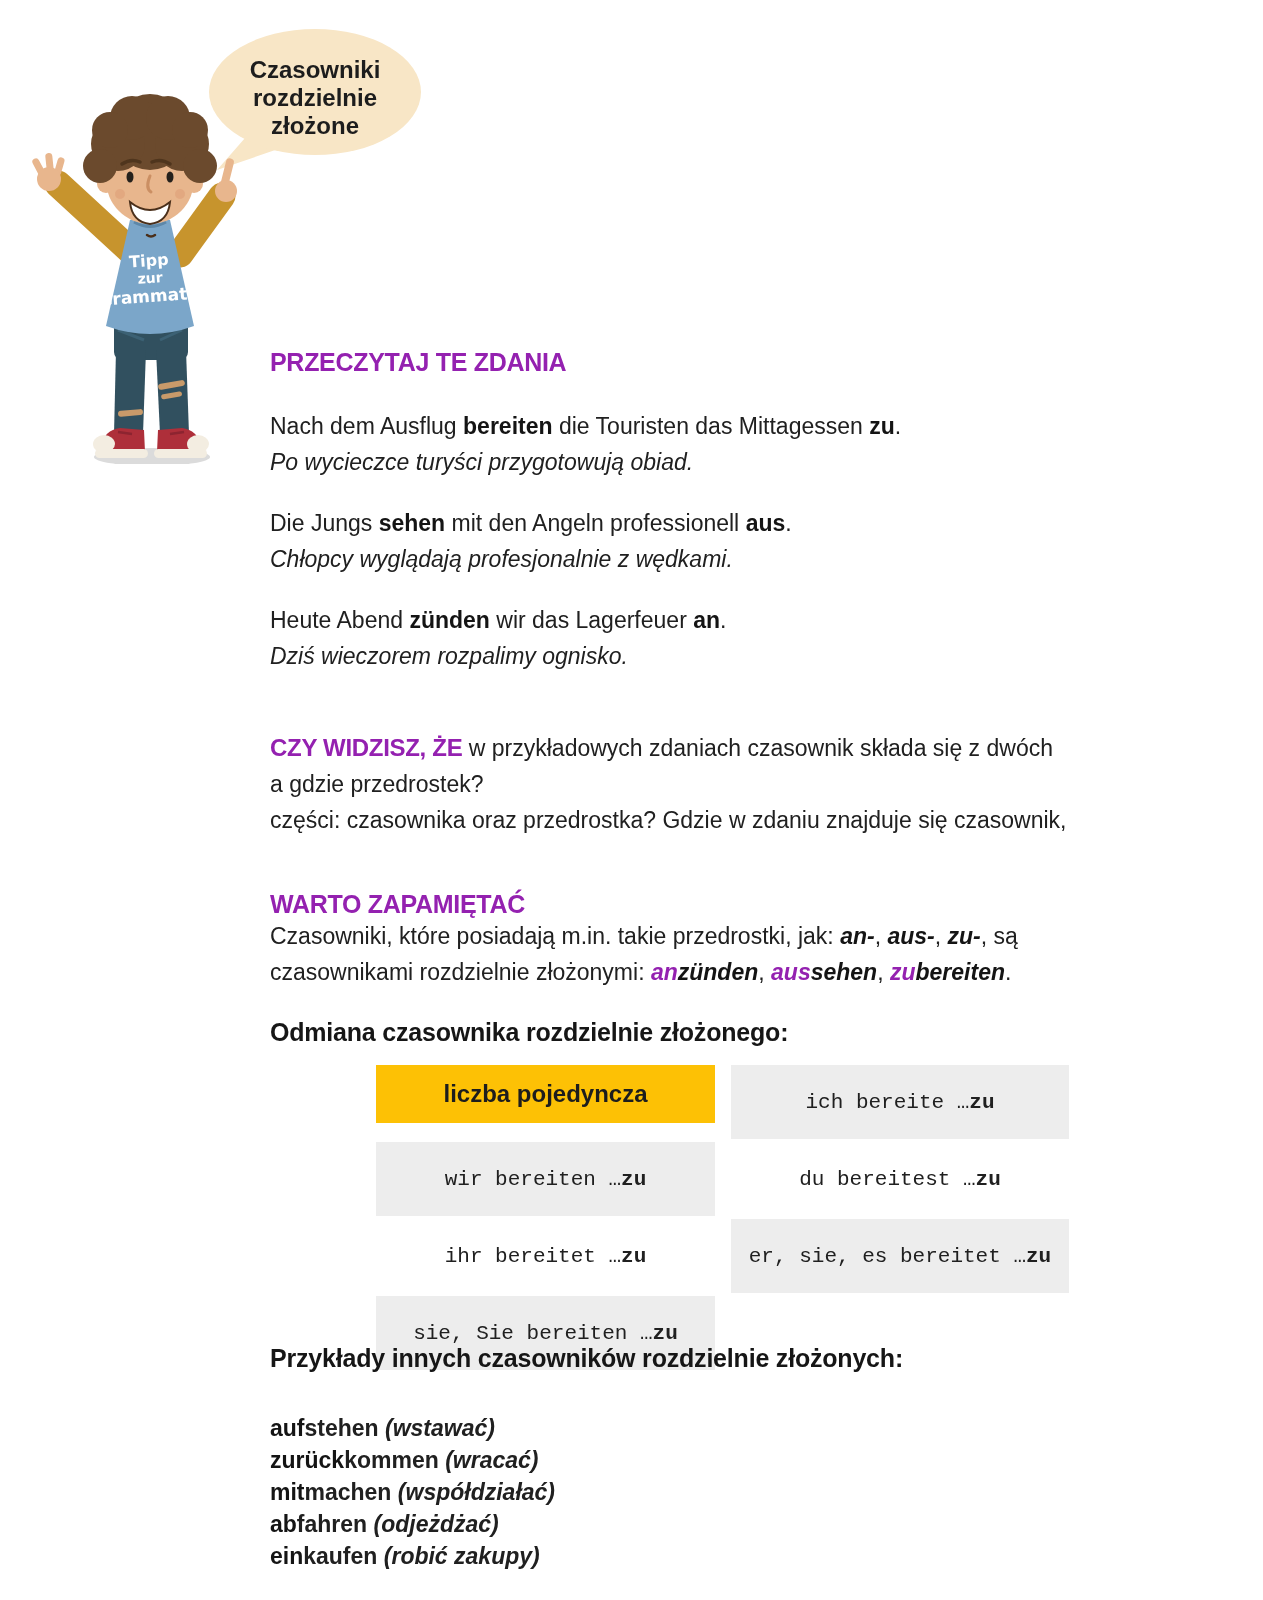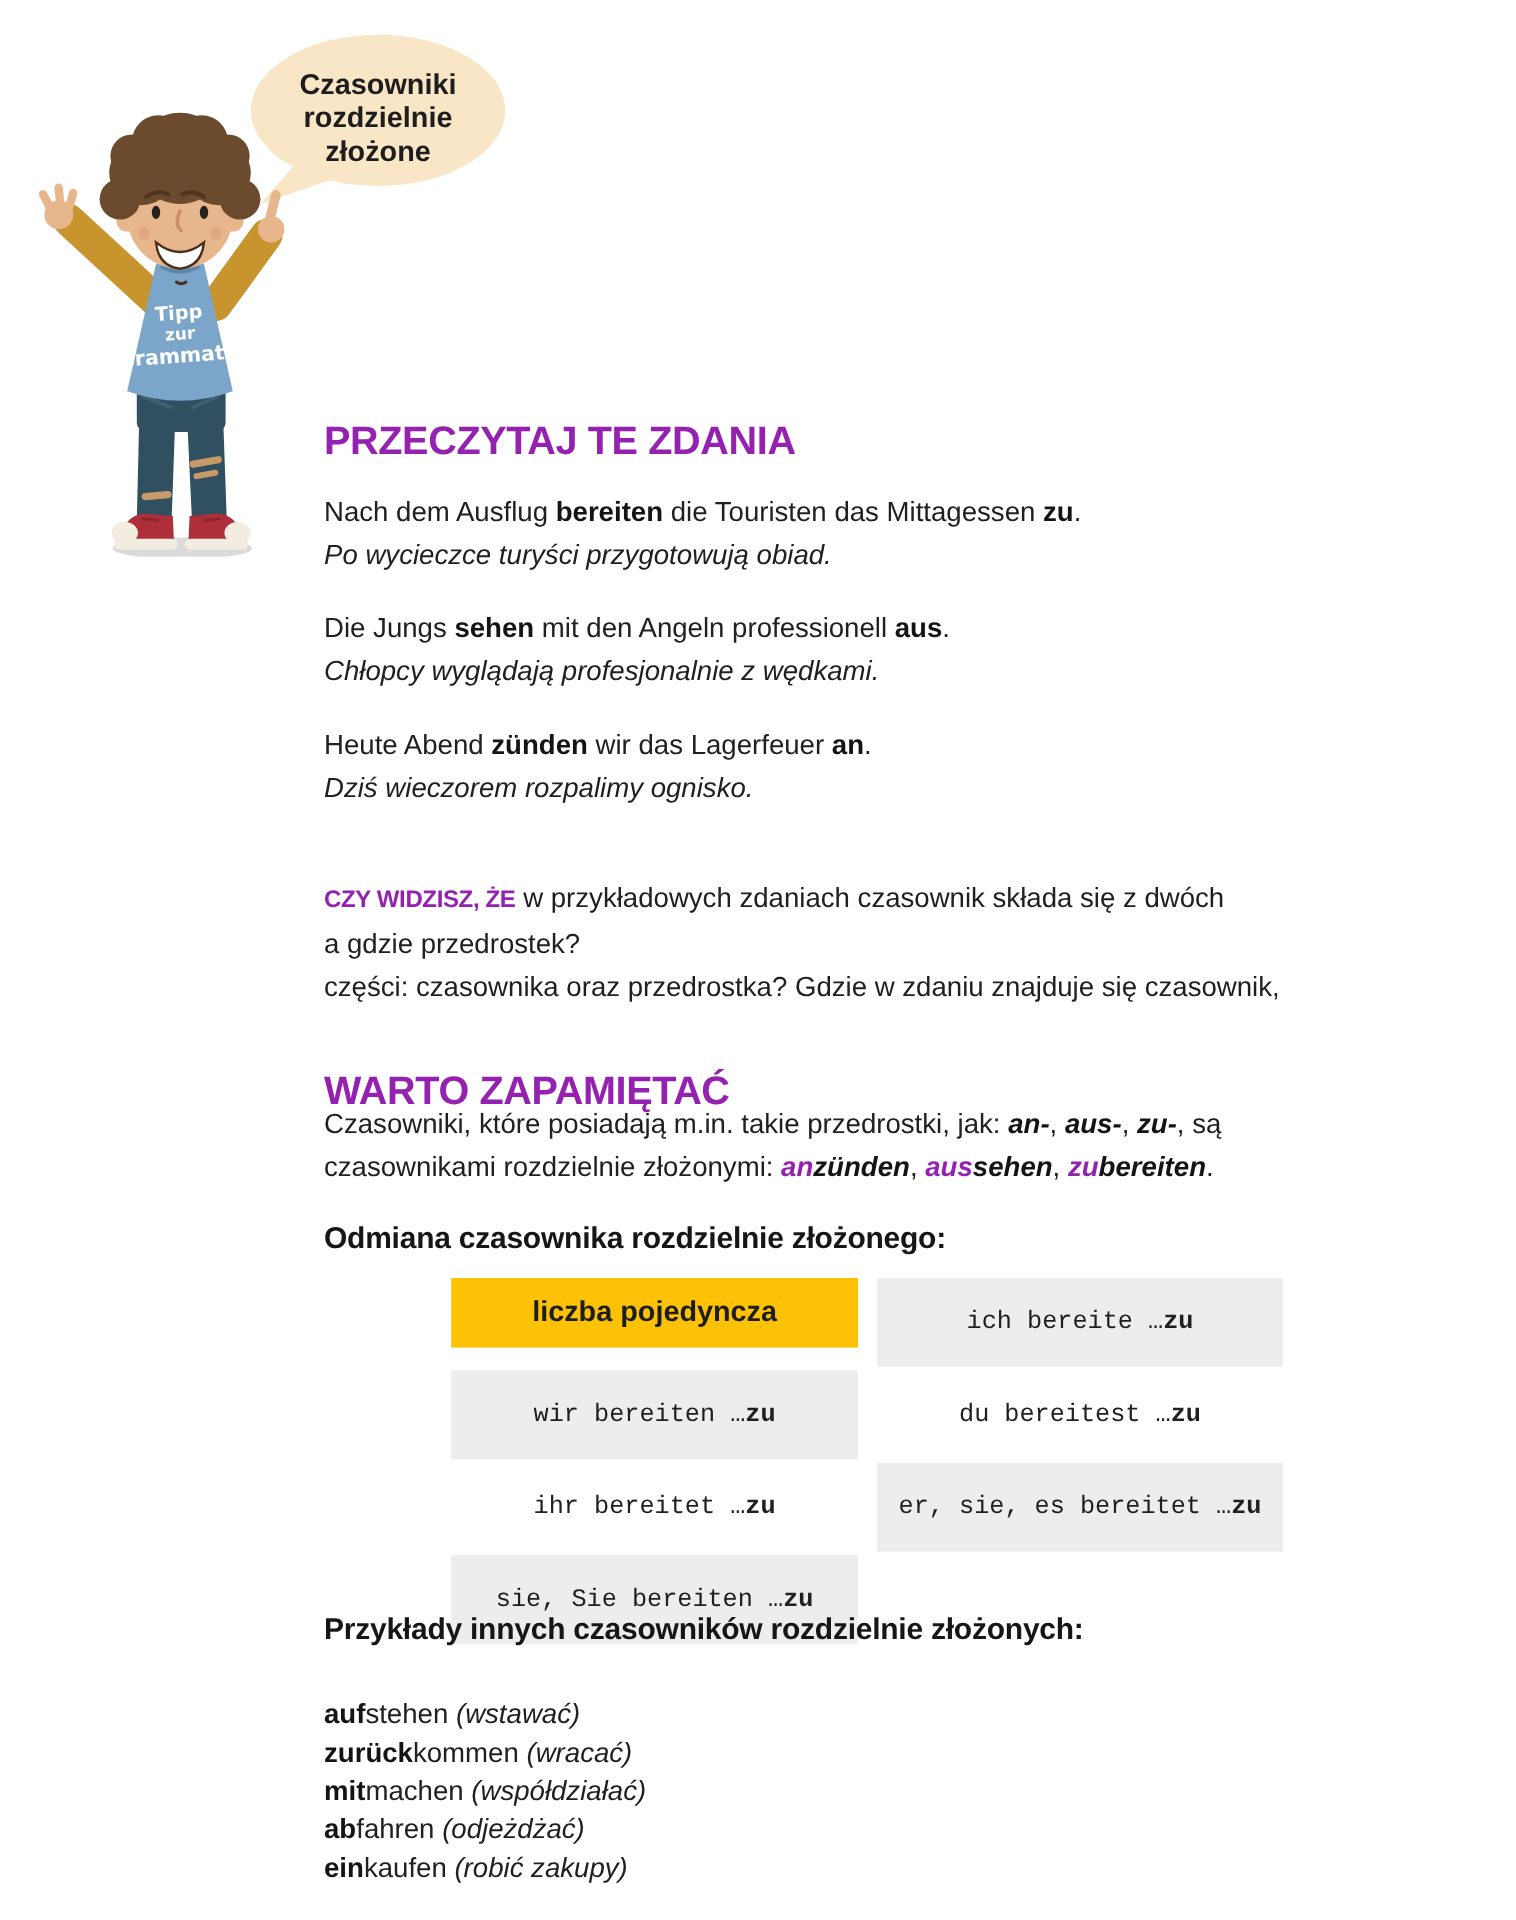--- a/index.html
+++ b/index.html
@@ -1,41 +1,41 @@
 <!DOCTYPE html>
 <html><head>
 <meta charset="utf-8">
 <style>
   html,body{margin:0;padding:0;}
   body{
     width:1263px;height:1600px;position:relative;background:#ffffff;
     font-family:"Liberation Sans", sans-serif;color:#202020;overflow:hidden;
   }
   .abs{position:absolute;left:270px;white-space:nowrap;}
-  .h-purple{color:#9421b0;font-weight:bold;font-size:33px;letter-spacing:-0.3px;}
+  .h-purple{color:#9421b0;font-weight:bold;font-size:25px;letter-spacing:-0.3px;}
   .t23{font-size:23px;line-height:36px;}
   .t23 b{color:#141414;}
   .it{font-style:italic;}
   .bi{font-weight:bold;font-style:italic;color:#141414;}
   .bip{font-weight:bold;font-style:italic;color:#9421b0;}
   .cap-bold{font-weight:bold;font-size:25px;color:#161616;letter-spacing:-0.2px;}
   
   .conj{position:absolute;left:376px;top:1065px;display:grid;
         grid-template-columns:339px 338px;column-gap:16px;row-gap:3px;}
   .cell{display:flex;align-items:center;justify-content:center;white-space:nowrap;}
   .th{background:#fdc105;height:58px;font-weight:bold;font-size:24px;color:#1d1d1d;}
   .td{height:74px;font-size:21px;font-family:Liberation Mono, monospace;}
   .row-gray{background:#ededed;}
   .row-white{background:#ffffff;}
   
   .bubble-svg{position:absolute;left:185px;top:20px;width:260px;height:170px;}
   .boy-svg{position:absolute;left:22px;top:72px;width:248px;height:392px;}
   .bubble-text{font-family:"Liberation Sans",sans-serif;font-weight:bold;font-size:24px;fill:#1d1d1d;}
   .shirt-text{font-family:"DejaVu Sans",sans-serif;font-weight:bold;fill:#ffffff;}
-  .list-block{font-size:23px;line-height:32px;}
+  .list-block{font-size:23px;line-height:32px;font-weight:bold;}
   .list-block b{color:#141414;}
 </style>
 </head>
 <body>
 
 <svg class="bubble-svg" viewBox="0 0 260 170" aria-hidden="true">
   <polygon points="60,118 32,150 102,126" fill="#f8e6c6"></polygon>
   <ellipse cx="130" cy="72" rx="106" ry="63" fill="#f8e6c6"></ellipse>
   <text class="bubble-text" x="130" y="58" text-anchor="middle">Czasowniki</text>
   <text class="bubble-text" x="130" y="86" text-anchor="middle">rozdzielnie</text>
@@ -126,21 +126,21 @@
 <div class="abs t23" style="top:408px"><span>Nach dem Ausflug </span><b>bereiten</b><span> die Touristen das Mittagessen </span><b>zu</b><span>.</span></div>
 <div class="abs t23 it" style="top:444px">Po wycieczce turyści przygotowują obiad.</div>
 
 <div class="abs t23" style="top:505px"><span>Die Jungs </span><b>sehen</b><span> mit den Angeln professionell </span><b>aus</b><span>.</span></div>
 <div class="abs t23 it" style="top:541px">Chłopcy wyglądają profesjonalnie z wędkami.</div>
 
 <div class="abs t23" style="top:602px"><span>Heute Abend </span><b>zünden</b><span> wir das Lagerfeuer </span><b>an</b><span>.</span></div>
 <div class="abs t23 it" style="top:638px">Dziś wieczorem rozpalimy ognisko.</div>
 
 <div class="abs t23" style="top:730px">
-  <div><span class="h-purple" style="font-size:20px">CZY WIDZISZ, ŻE</span><span> w przykładowych zdaniach czasownik składa się z dwóch</span></div>
+  <div><span class="h-purple" style="font-size:24px">CZY WIDZISZ, ŻE</span><span> w przykładowych zdaniach czasownik składa się z dwóch</span></div>
   <div>a gdzie przedrostek?</div>
   <div>części: czasownika oraz przedrostka? Gdzie w zdaniu znajduje się czasownik,</div>
 </div>
 
 <div class="abs h-purple" style="top:890px">WARTO ZAPAMIĘTAĆ</div>
 <div class="abs t23" style="top:918px">
   <div><span>Czasowniki, które posiadają m.in. takie przedrostki, jak: </span><span class="bi">an-</span><span>, </span><span class="bi">aus-</span><span>, </span><span class="bi">zu-</span><span>, są</span></div>
   <div><span>czasownikami rozdzielnie złożonymi: </span><span class="bip">an</span><span class="bi">zünden</span><span>, </span><span class="bip">aus</span><span class="bi">sehen</span><span>, </span><span class="bip">zu</span><span class="bi">bereiten</span><span>.</span></div>
 </div>
 

